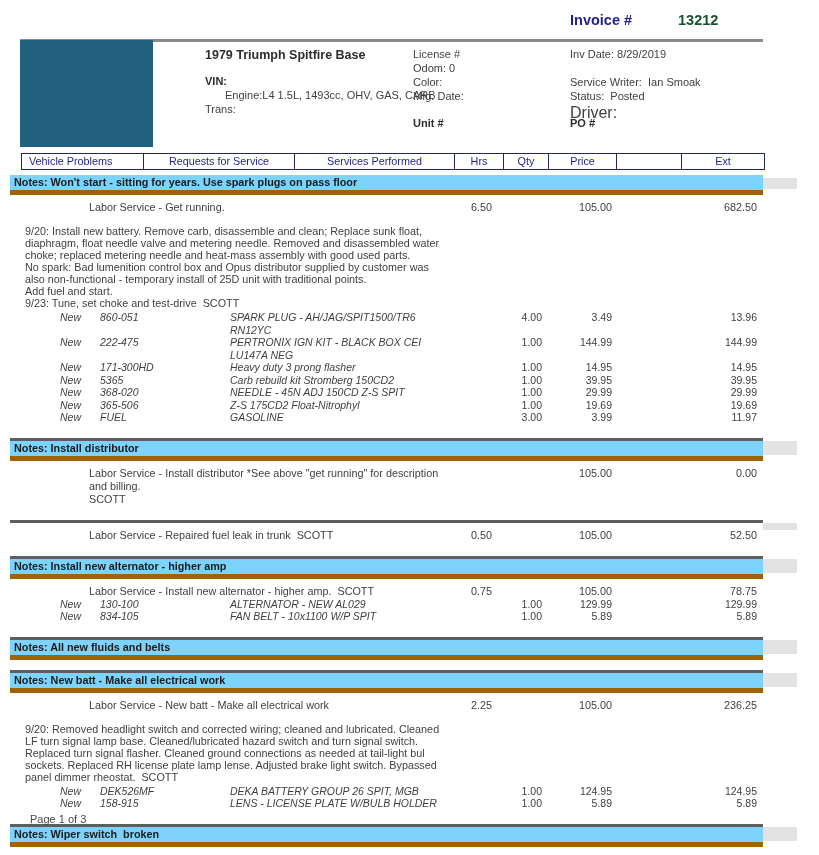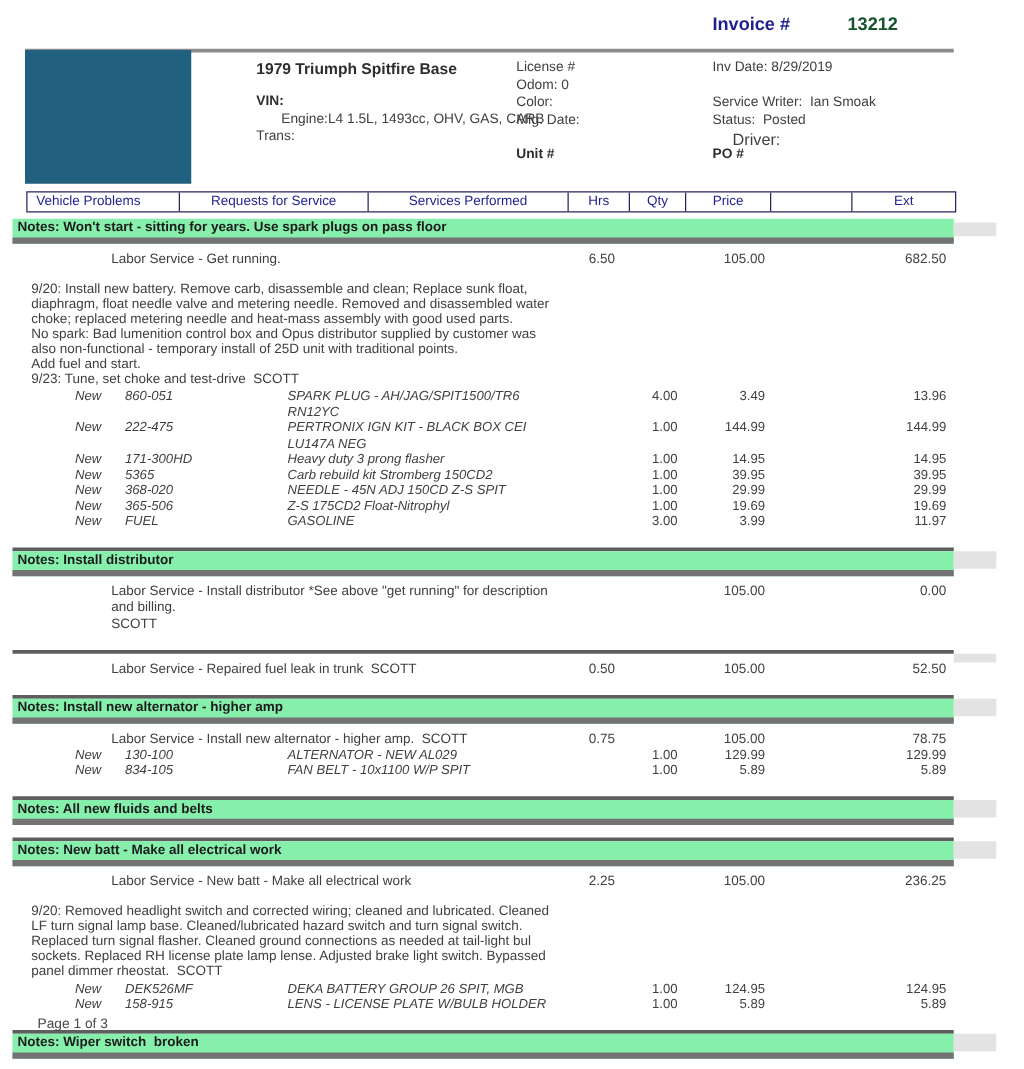--- a/index.html
+++ b/index.html
@@ -20,35 +20,35 @@
 
   .m-license{left:413px;top:48px;font-size:11px;}
   .m-odom{left:413px;top:62px;font-size:11px;}
   .m-color{left:413px;top:76px;font-size:11px;}
   .m-mfg{left:413px;top:90px;font-size:11px;}
   .m-unit{left:413px;top:117px;font-size:11px;font-weight:bold;color:#2e2e2e;}
 
   .m-invdate{left:570px;top:48px;font-size:11px;}
   .m-writer{left:570px;top:76px;font-size:11px;white-space:pre-wrap;}
   .m-status{left:570px;top:90px;font-size:11px;white-space:pre-wrap;}
-  .m-driver{left:570px;top:104px;font-size:13px;margin-left:16px;}
+  .m-driver{left:570px;top:104px;font-size:16px;}
   .m-po{left:570px;top:117px;font-size:11px;font-weight:bold;color:#2e2e2e;}
 
   
   .report{position:absolute;left:10px;top:153px;width:790px;}
   .table-header{display:grid;grid-template-columns:121px 151px 160px 49px 45px 68px 65px 83px;
         width:742px;margin-left:11px;border:1px solid #26265e;margin-bottom:5px;box-sizing:content-box;}
   .th{font-size:10.8px;font-weight:normal;color:#1f1f8f;text-align:center;line-height:15px;
         border-left:1px solid #26265e;overflow:hidden;white-space:nowrap;}
   .th:first-child{border-left:none;text-align:left;padding-left:7px;}
 
   .section-divider{width:753px;height:3px;background:#5e5e5e;margin-top:8px;position:relative;}
   .section-divider::after{content:"";position:absolute;left:753px;top:3px;width:34px;height:7px;background:#e3e3e3;}
 
-  .notes-header{width:753px;height:15px;background:#86efac;border-bottom:5px solid #737373;position:relative;}
+  .notes-header{width:753px;height:15px;background:#7dd3fc;border-bottom:5px solid #a16207;position:relative;}
   .notes-header::after{content:"";position:absolute;left:753px;top:3px;width:34px;height:11px;background:#e3e3e3;}
   .notes-title{font-size:10.8px;font-weight:bold;color:#1b1b1b;line-height:15px;padding-left:4px;white-space:pre-wrap;}
 
   .section-rows{padding:4px 0 6px 0;}
   .section-rows.empty{padding:0 0 2px 0;}
 
   .row{display:grid;grid-template-columns:35px 408px 49px 50px 70px 68px 73px;
        font-size:10.5px;line-height:12.5px;}
   .row.labor{font-size:10.8px;line-height:13px;margin-top:2px;}
   .cell.num{text-align:right;font-style:normal;}

